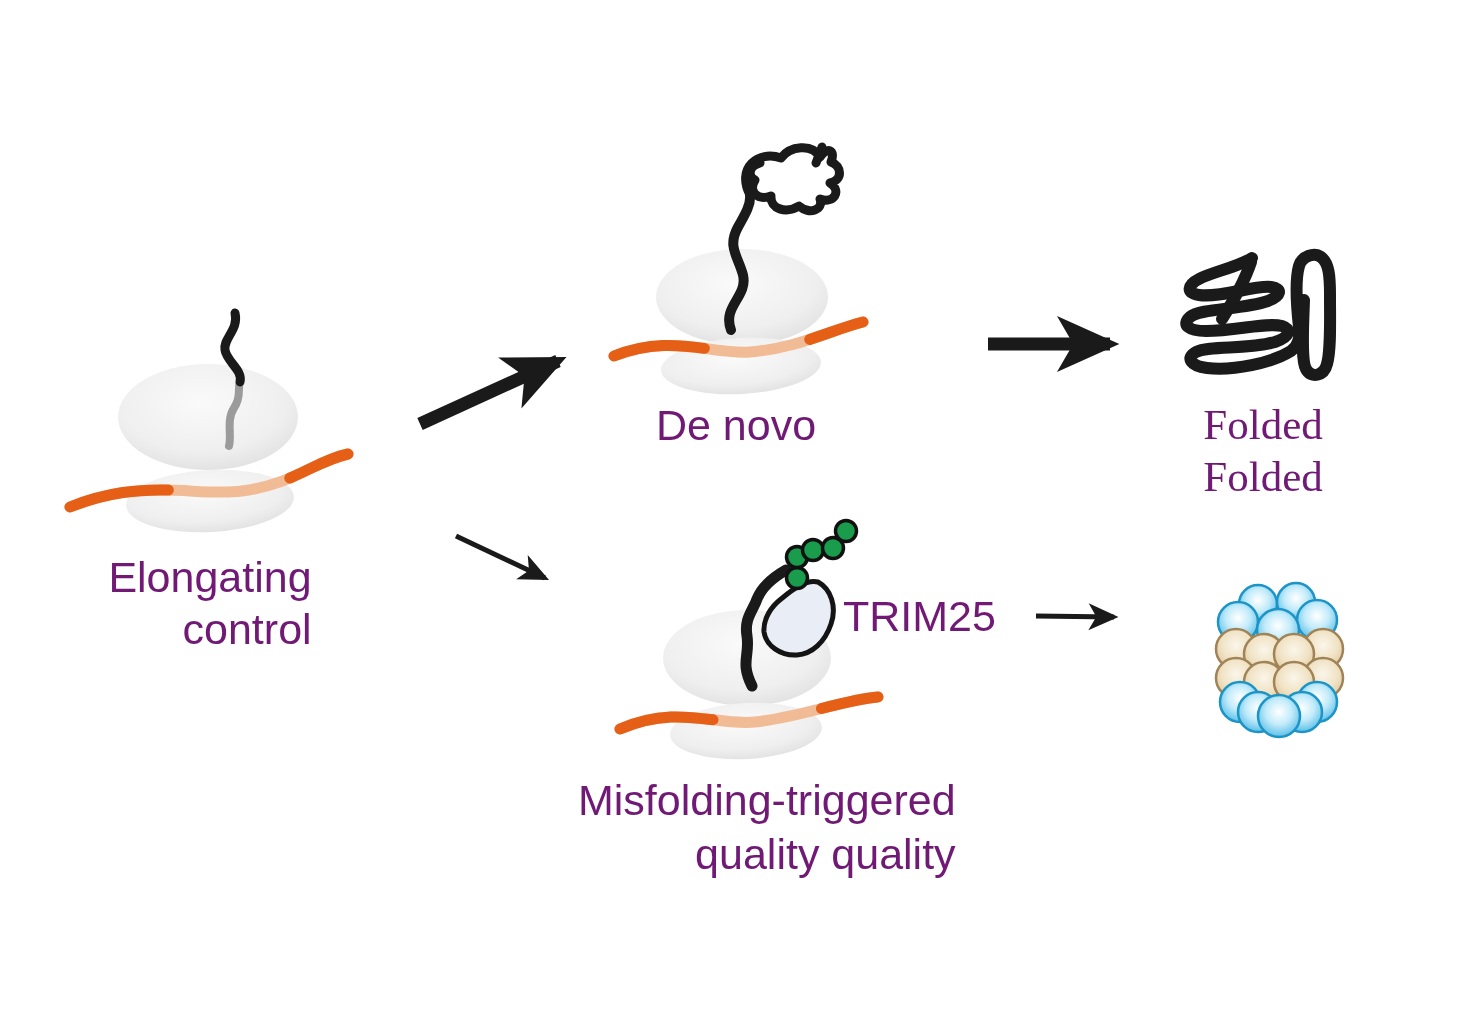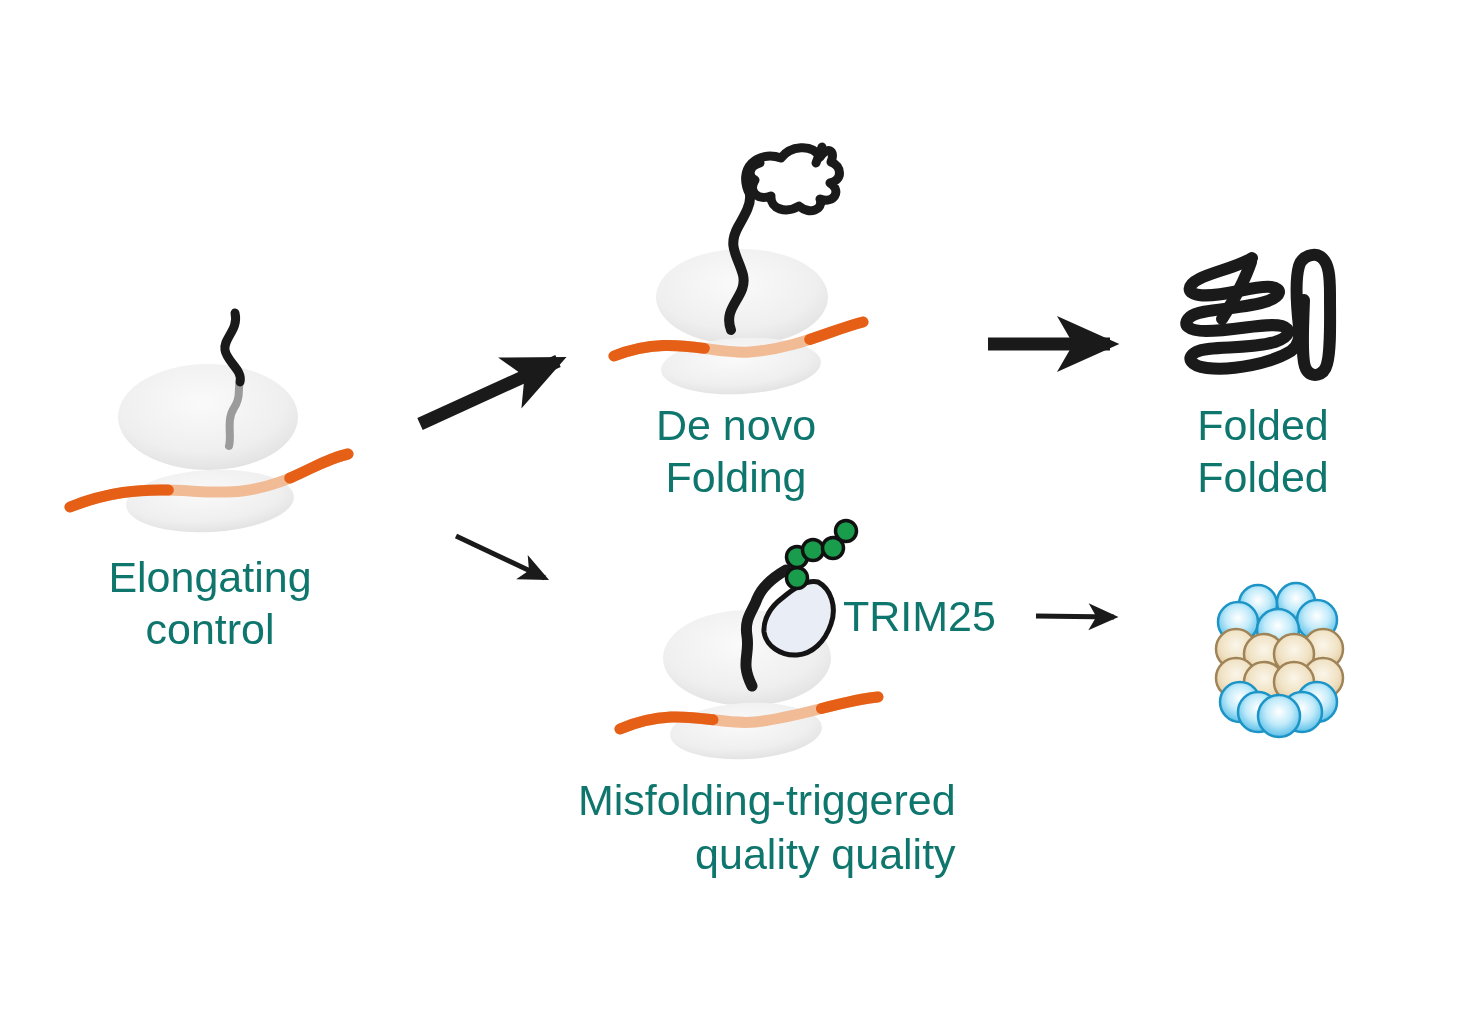--- a/index.html
+++ b/index.html
@@ -6,21 +6,21 @@
   #stage{
     position:relative;
     width:1473px;height:1029px;
     background:#ffffff;
     overflow:hidden;
     font-family:"Liberation Sans", sans-serif;
   }
   #art{position:absolute;left:0;top:0;}
   .lbl{
     position:absolute;
-    color:#0f766e;
+    color:#701a75;
     font-size:43px;
     line-height:52px;
     text-align:center;
     white-space:nowrap;
   }
   .lbl .line{display:block;}
   .center{transform:translateX(-50%);}
   .left-align{text-align:right;}
 </style>
 </head>
@@ -142,31 +142,30 @@
       <g stroke="#1D94C6" fill="url(#gblue)">
         <circle cx="1240" cy="702" r="20"></circle>
         <circle cx="1317" cy="702" r="20"></circle>
         <circle cx="1258" cy="712" r="20"></circle>
         <circle cx="1302" cy="712" r="20"></circle>
         <circle cx="1279" cy="716" r="21"></circle>
       </g>
     </g>
   </svg>
 
-  <div class="lbl center" style="left:210px;top:551px;">
+  <div class="lbl center" style="left:210px;top:551px;text-align:right;">
     <span class="line">Elongating</span>
     <span class="line">control</span>
   </div>
 
   <div class="lbl center" style="left:736px;top:399px;">
     <span class="line">De novo</span>
-    <span class="line">Folding</span>
   </div>
 
-  <div class="lbl center" style="left:1263px;top:399px;">
+  <div class="lbl center" style="left:1263px;top:399px;font-family:Liberation Serif, serif;">
     <span class="line">Folded</span>
     <span class="line">Folded</span>
   </div>
 
   <div class="lbl" style="left:843px;top:594px;line-height:44px;">TRIM25</div>
 
   <div class="lbl left-align" style="left:578px;top:773px;line-height:54px;">
     <span class="line">Misfolding-triggered</span>
     <span class="line">quality quality</span>
   </div>

